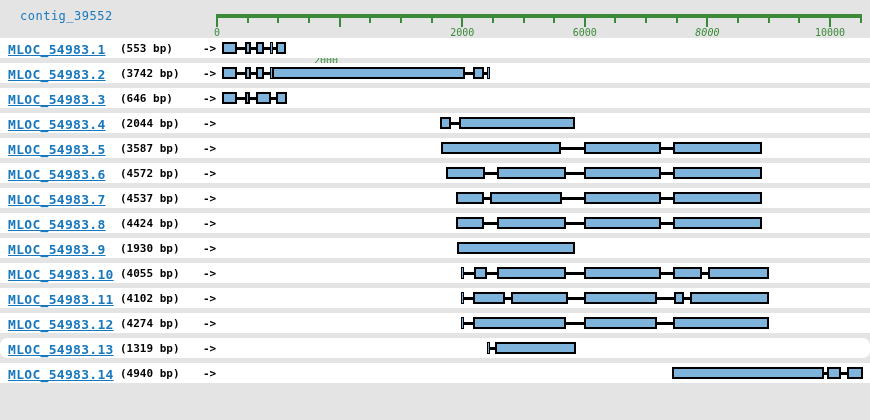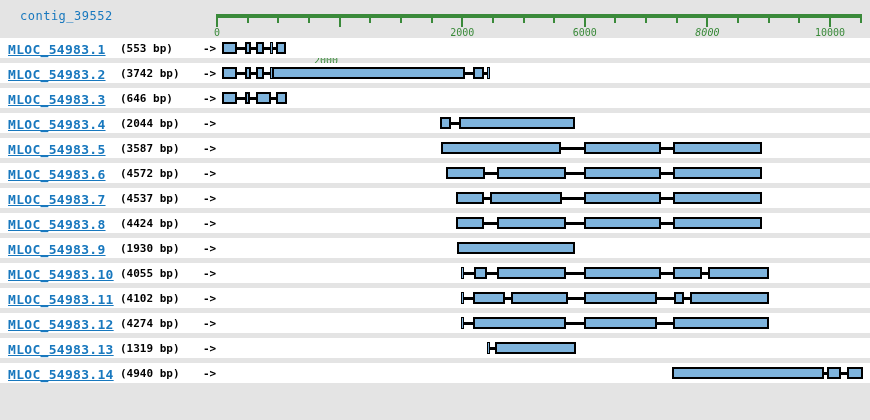--- a/index.html
+++ b/index.html
@@ -270,21 +270,21 @@
         <div class="track">
           <div class="intron" style="left: 464px; width: 9px;"></div>
           <div class="intron" style="left: 566px; width: 18px;"></div>
           <div class="intron" style="left: 657px; width: 16px;"></div>
           <div class="exon thin" style="left: 461px; width: 3px;"></div>
           <div class="exon" style="left: 473px; width: 93px;"></div>
           <div class="exon" style="left: 584px; width: 73px;"></div>
           <div class="exon" style="left: 673px; width: 96px;"></div>
         </div>
       </div>
-      <div class="row" style="top: 338px;">
+      <div class="row" style="top: 338px; border-radius: 7px;">
         <div class="name">MLOC_54983.13</div>
         <div class="bp">(1319 bp)</div>
         <div class="strand">-&gt;</div>
         <div class="track">
           <div class="intron" style="left: 490px; width: 5px;"></div>
           <div class="exon thin" style="left: 487px; width: 3px;"></div>
           <div class="exon" style="left: 495px; width: 81px;"></div>
         </div>
       </div>
       <div class="row" style="top: 363px;">

